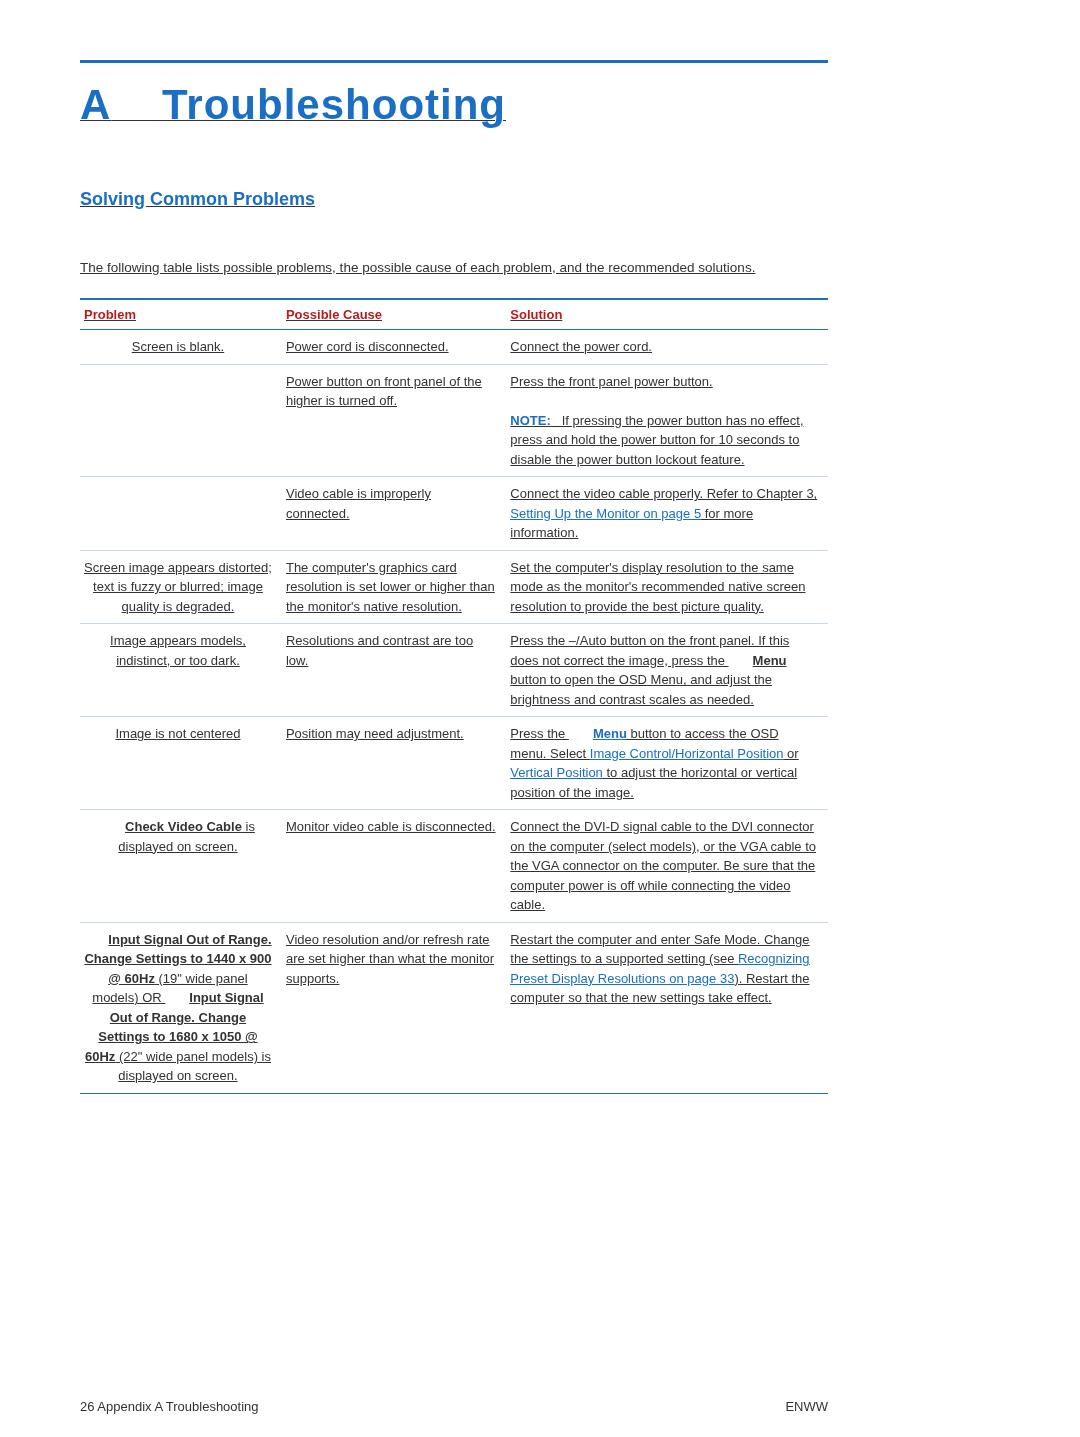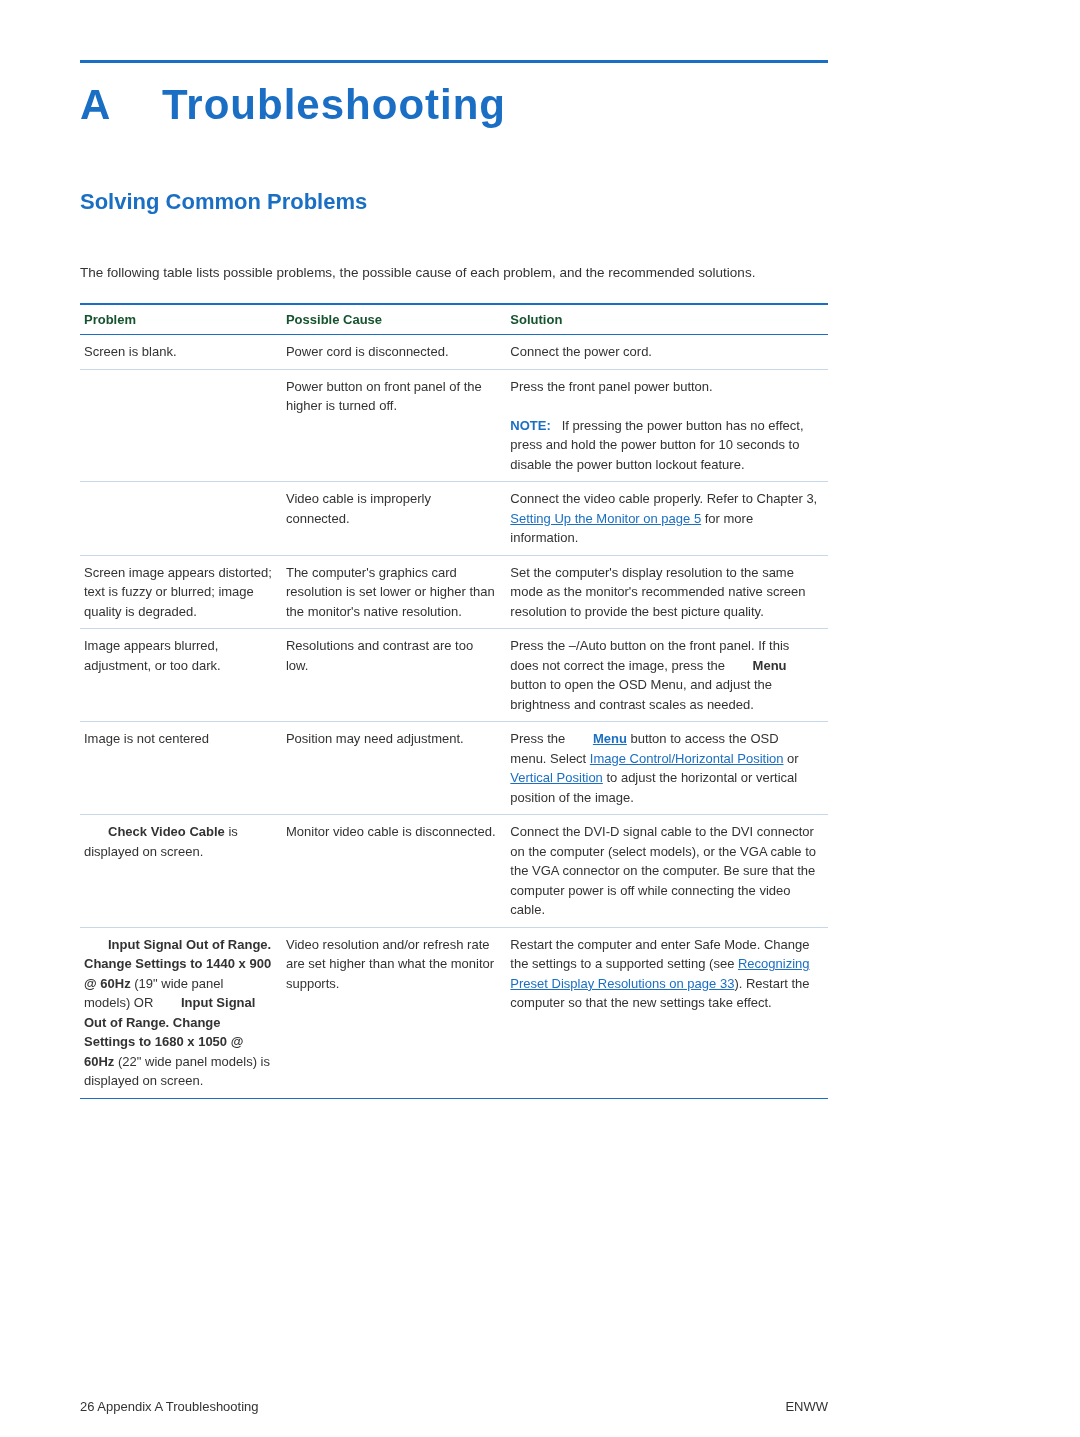--- a/index.html
+++ b/index.html
@@ -11,37 +11,38 @@
       width: 1080px;
       min-height: 1437px;
       padding: 0;
     }
 
     .page {
       width: 908px;
       min-height: 1437px;
       padding: 60px 80px 60px 80px;
       position: relative;
+      text-decoration: underline;
     }
 
     .chapter-header {
       border-top: 3px solid #1a6fc4;
       padding-top: 18px;
       margin-bottom: 60px;
     }
 
     .chapter-label {
       font-size: 42px;
       font-weight: bold;
       color: #1a6fc4;
       letter-spacing: 1px;
     }
 
     .section-title {
-      font-size: 22px;
+      font-size: 18px;
       font-weight: bold;
       color: #1a6fc4;
       margin-bottom: 16px;
       margin-top: 10px;
     }
 
     .intro-text {
       font-size: 13.5px;
       color: #333;
       margin-bottom: 20px;
@@ -56,40 +57,40 @@
     }
 
     .problems-table thead tr {
       border-top: 2px solid #1a6fc4;
       border-bottom: 1px solid #1a6fc4;
     }
 
     .problems-table th {
       font-size: 13px;
       font-weight: bold;
-      color: #14532d;
+      color: #b91c1c;
       padding: 7px 10px 7px 4px;
       text-align: left;
       vertical-align: top;
     }
 
     .problems-table td {
       font-size: 13px;
       color: #333;
       padding: 7px 10px 7px 4px;
       vertical-align: top;
       line-height: 1.5;
       border-bottom: 1px solid #c8d8e8;
     }
 
     .problems-table tr:last-child td {
       border-bottom: 1px solid #1a6fc4;
     }
 
-    .col-problem { width: 27%; }
+    .col-problem { width: 27%; text-align: center; }
     .col-cause { width: 30%; }
     .col-solution { width: 43%; }
 
     .note-label {
       color: #1a6fc4;
       font-weight: bold;
     }
 
     .link-text {
       color: #1a6fc4;
@@ -173,21 +174,21 @@
         </tr>
 
 
         <tr>
           <td class="col-problem">Screen image appears distorted; text is fuzzy or blurred; image quality is degraded.</td>
           <td class="col-cause">The computer's graphics card resolution is set lower or higher than the monitor's native resolution.</td>
           <td class="col-solution">Set the computer's display resolution to the same mode as the monitor's recommended native screen resolution to provide the best picture quality.</td>
         </tr>
 
         <tr>
-          <td class="col-problem">Image appears blurred, adjustment, or too dark.</td>
+          <td class="col-problem">Image appears models, indistinct, or too dark.</td>
           <td class="col-cause">Resolutions and contrast are too low.</td>
           <td class="col-solution">
             Press the –/Auto button on the front panel. If this does not correct the image, press the <span class="bold-text">Menu</span> button to open the OSD Menu, and adjust the brightness and contrast scales as needed.
           </td>
         </tr>
 
         <tr>
           <td class="col-problem">Image is not centered</td>
           <td class="col-cause">Position may need adjustment.</td>
           <td class="col-solution">

